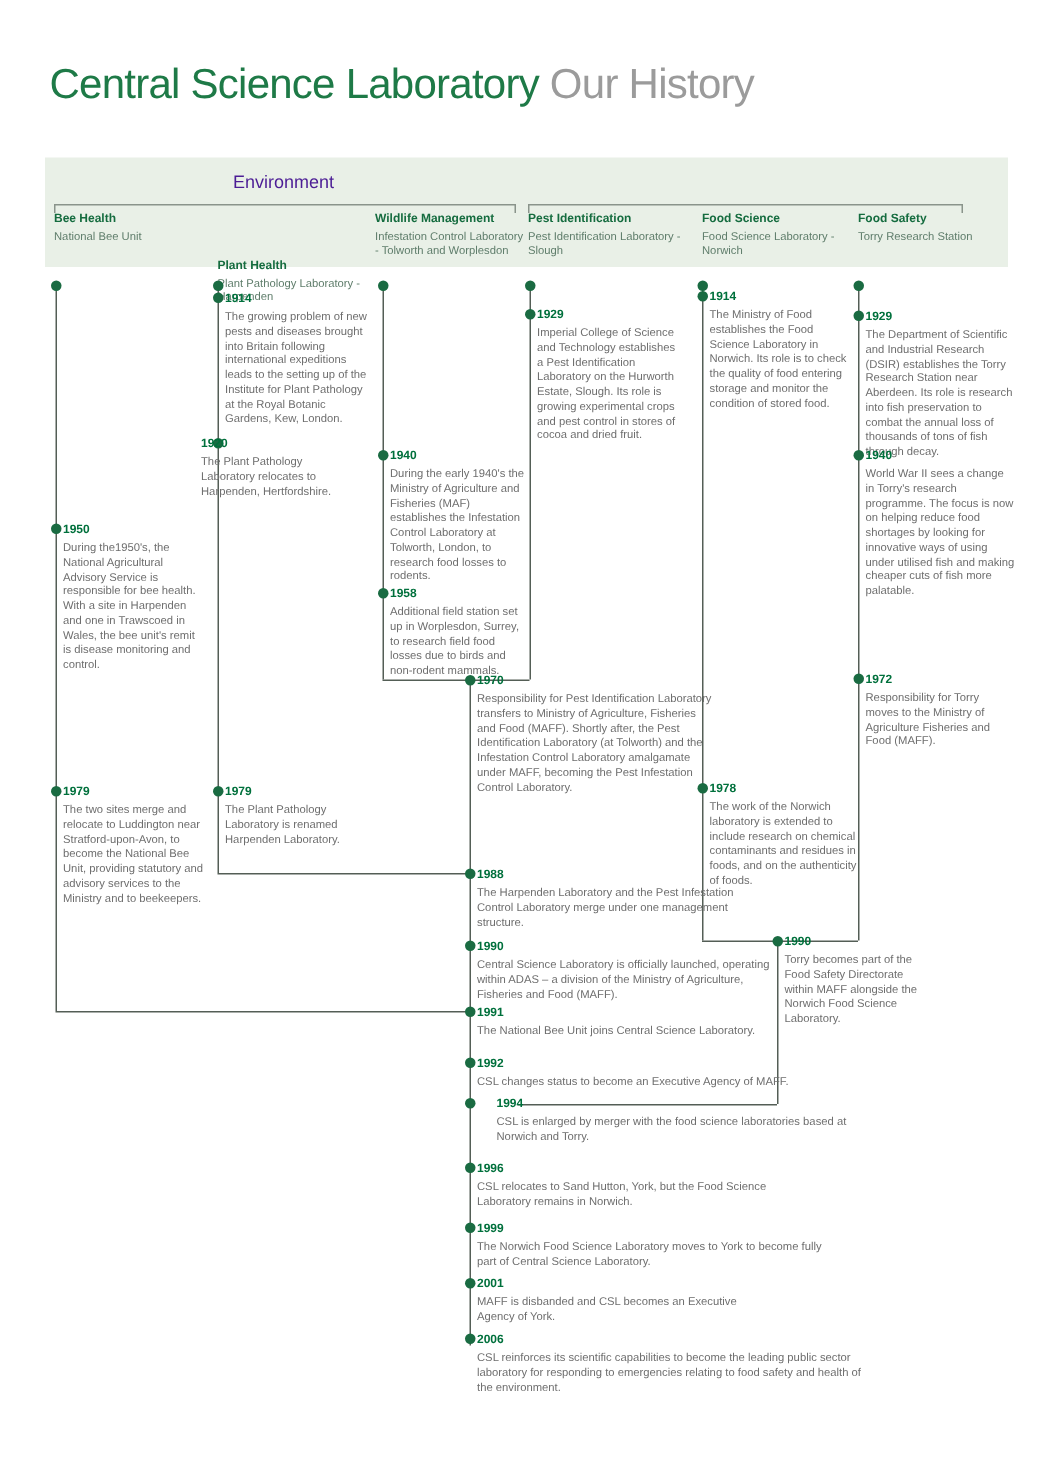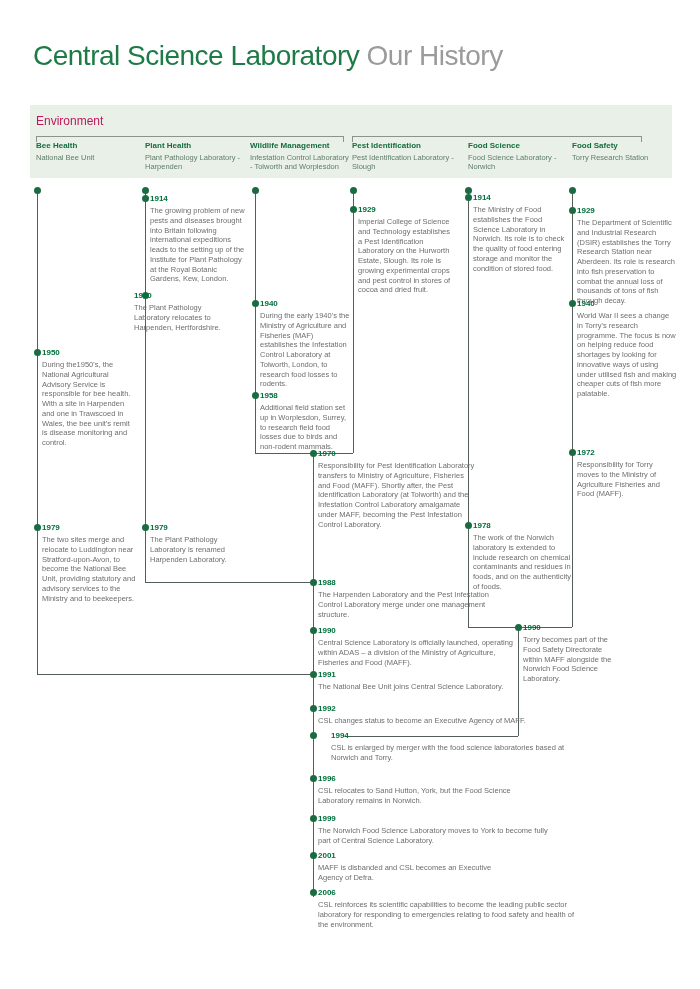--- a/index.html
+++ b/index.html
@@ -5,21 +5,21 @@
   html,body{margin:0;padding:0;background:#ffffff;}
   body{width:700px;height:989px;font-family:"Liberation Sans","DejaVu Sans",sans-serif;}
   #canvas{position:relative;width:700px;height:989px;background:#ffffff;overflow:hidden;}
 
   .title{position:absolute;left:33px;top:40px;font-size:28px;letter-spacing:-0.5px;white-space:nowrap;}
   .title .t1{color:#1e7a47;}
   .title .t2{color:#9b9b9b;text-align:center;}
 
   .band{position:absolute;left:30px;top:105px;width:642px;height:73px;background:#e9f0e7;}
 
-  .group-label{position:absolute;top:114px;font-size:12px;color:#be185d;text-align:left;}
+  .group-label{position:absolute;top:114px;font-size:12px;color:#4c1d95;text-align:center;}
   .bracket{position:absolute;top:136px;height:5px;border-top:1px solid #8a948b;border-left:1px solid #8a948b;border-right:1px solid #8a948b;}
 
   .col-head{position:absolute;top:141px;}
   .col-name{font-size:8px;font-weight:bold;color:#156c3f;}
   .col-sub{font-size:7.5px;color:#5f7d6b;line-height:1.25;margin-top:3px;}
 
   .vline,.hline{position:absolute;background:#545e56;}
   .vline{width:1px;}
   .hline{height:1px;}
 
@@ -43,21 +43,21 @@
 
   <div class="group-label" style="left:36px;width:306px;">Environment</div>
 
   <div class="bracket" style="left:36px;width:306px;"></div>
   <div class="bracket" style="left:352px;width:288px;"></div>
 
   <div class="col-head" style="left:36px;width:100px;">
     <div class="col-name">Bee Health</div>
     <div class="col-sub">National Bee Unit</div>
   </div>
-  <div class="col-head" style="left:145px;width:100px;">
+  <div class="col-head" style="left:145px;width:100px;margin-top:31px;">
     <div class="col-name">Plant Health</div>
     <div class="col-sub">Plant Pathology Laboratory - Harpenden</div>
   </div>
   <div class="col-head" style="left:250px;width:102px;">
     <div class="col-name">Wildlife Management</div>
     <div class="col-sub">Infestation Control Laboratory - Tolworth and Worplesdon</div>
   </div>
   <div class="col-head" style="left:352px;width:105px;">
     <div class="col-name">Pest Identification</div>
     <div class="col-sub">Pest Identification Laboratory - Slough</div>
@@ -197,21 +197,21 @@
   <div class="event" style="left:318px;top:774px;width:220px;">
     <div class="year">1996</div>
     <div class="etext">CSL relocates to Sand Hutton, York, but the Food Science Laboratory remains in Norwich.</div>
   </div>
   <div class="event" style="left:318px;top:814px;width:235px;">
     <div class="year">1999</div>
     <div class="etext">The Norwich Food Science Laboratory moves to York to become fully part of Central Science Laboratory.</div>
   </div>
   <div class="event" style="left:318px;top:851px;width:190px;">
     <div class="year">2001</div>
-    <div class="etext">MAFF is disbanded and CSL becomes an Executive Agency of Defra.</div>
+    <div class="etext">MAFF is disbanded and CSL becomes an Executive Agency of York.</div>
   </div>
   <div class="event" style="left:318px;top:888px;width:265px;">
     <div class="year">2006</div>
     <div class="etext">CSL reinforces its scientific capabilities to become the leading public sector laboratory for responding to emergencies relating to food safety and health of the environment.</div>
   </div>
   <div class="event" style="left:523px;top:623px;width:100px;">
     <div class="year">1990</div>
     <div class="etext">Torry becomes part of the Food Safety Directorate within MAFF alongside the Norwich Food Science Laboratory.</div>
   </div>
 

